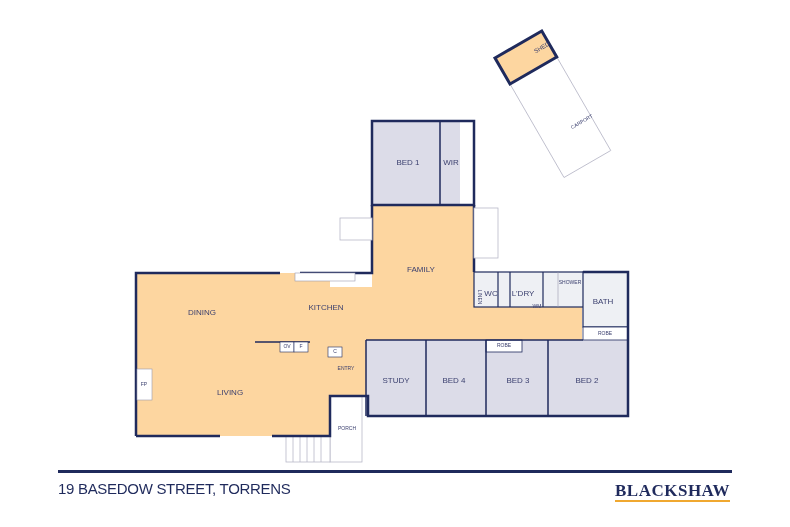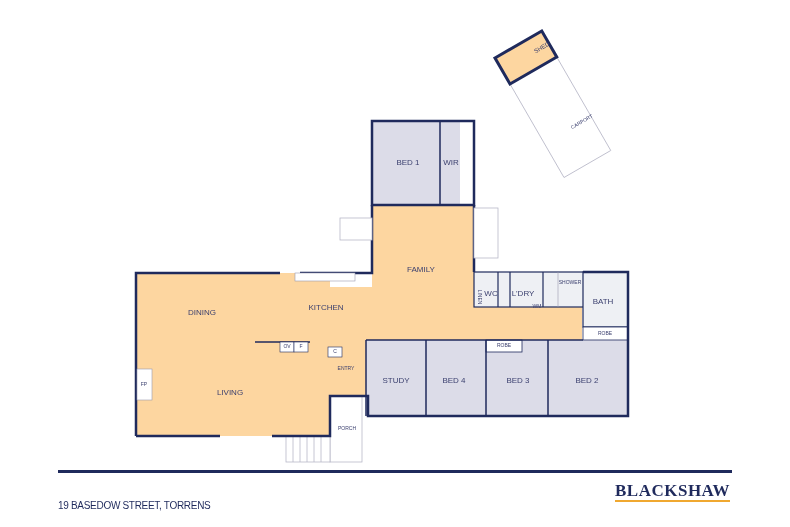--- a/index.html
+++ b/index.html
@@ -2,21 +2,21 @@
 <html><head>
   <meta charset="utf-8">
   <style>
     html, body { margin: 0; padding: 0; background: #ffffff; }
     body { width: 790px; height: 527px; position: relative; overflow: hidden; font-family: "Liberation Sans", sans-serif; }
     #plan { position: absolute; left: 0; top: 0; }
     .lbl { font-family: "Liberation Sans", sans-serif; fill: #3a3f6e; font-size: 8px; text-anchor: middle; dominant-baseline: middle; }
     .lbl-sm { font-size: 6px; }
     .lbl-xs { font-size: 5px; }
     .footer-rule { position: absolute; left: 58px; top: 470px; width: 674px; height: 3px; background: #1f2a5c; }
-    .address { position: absolute; left: 58px; top: 500px; font-size: 10px; color: #1f2a5c; font-family: "Liberation Sans", sans-serif; letter-spacing: -0.3px; }
+    .address { position: absolute; left: 58px; top: 480px; font-size: 15px; color: #1f2a5c; font-family: "Liberation Sans", sans-serif; letter-spacing: -0.3px; }
     .brand { position: absolute; right: 60px; top: 482px; font-family: "Liberation Serif", serif; font-weight: bold; font-size: 17px; color: #1f2a5c; letter-spacing: 0.5px; border-bottom: 2px solid #f0a830; line-height: 17px; padding-bottom: 1px; }
   </style>
 </head>
 <body>
 
 <svg id="plan" width="790" height="527" viewBox="0 0 790 527">
 
   <g transform="translate(495,58) rotate(-30)">
     <rect x="0" y="30" width="54" height="108" fill="#ffffff" stroke="#b8b8c8" stroke-width="0.8"></rect>
     <rect x="0" y="0" width="54" height="30" fill="#fdd6a0" stroke="#1f2a5c" stroke-width="3"></rect>

